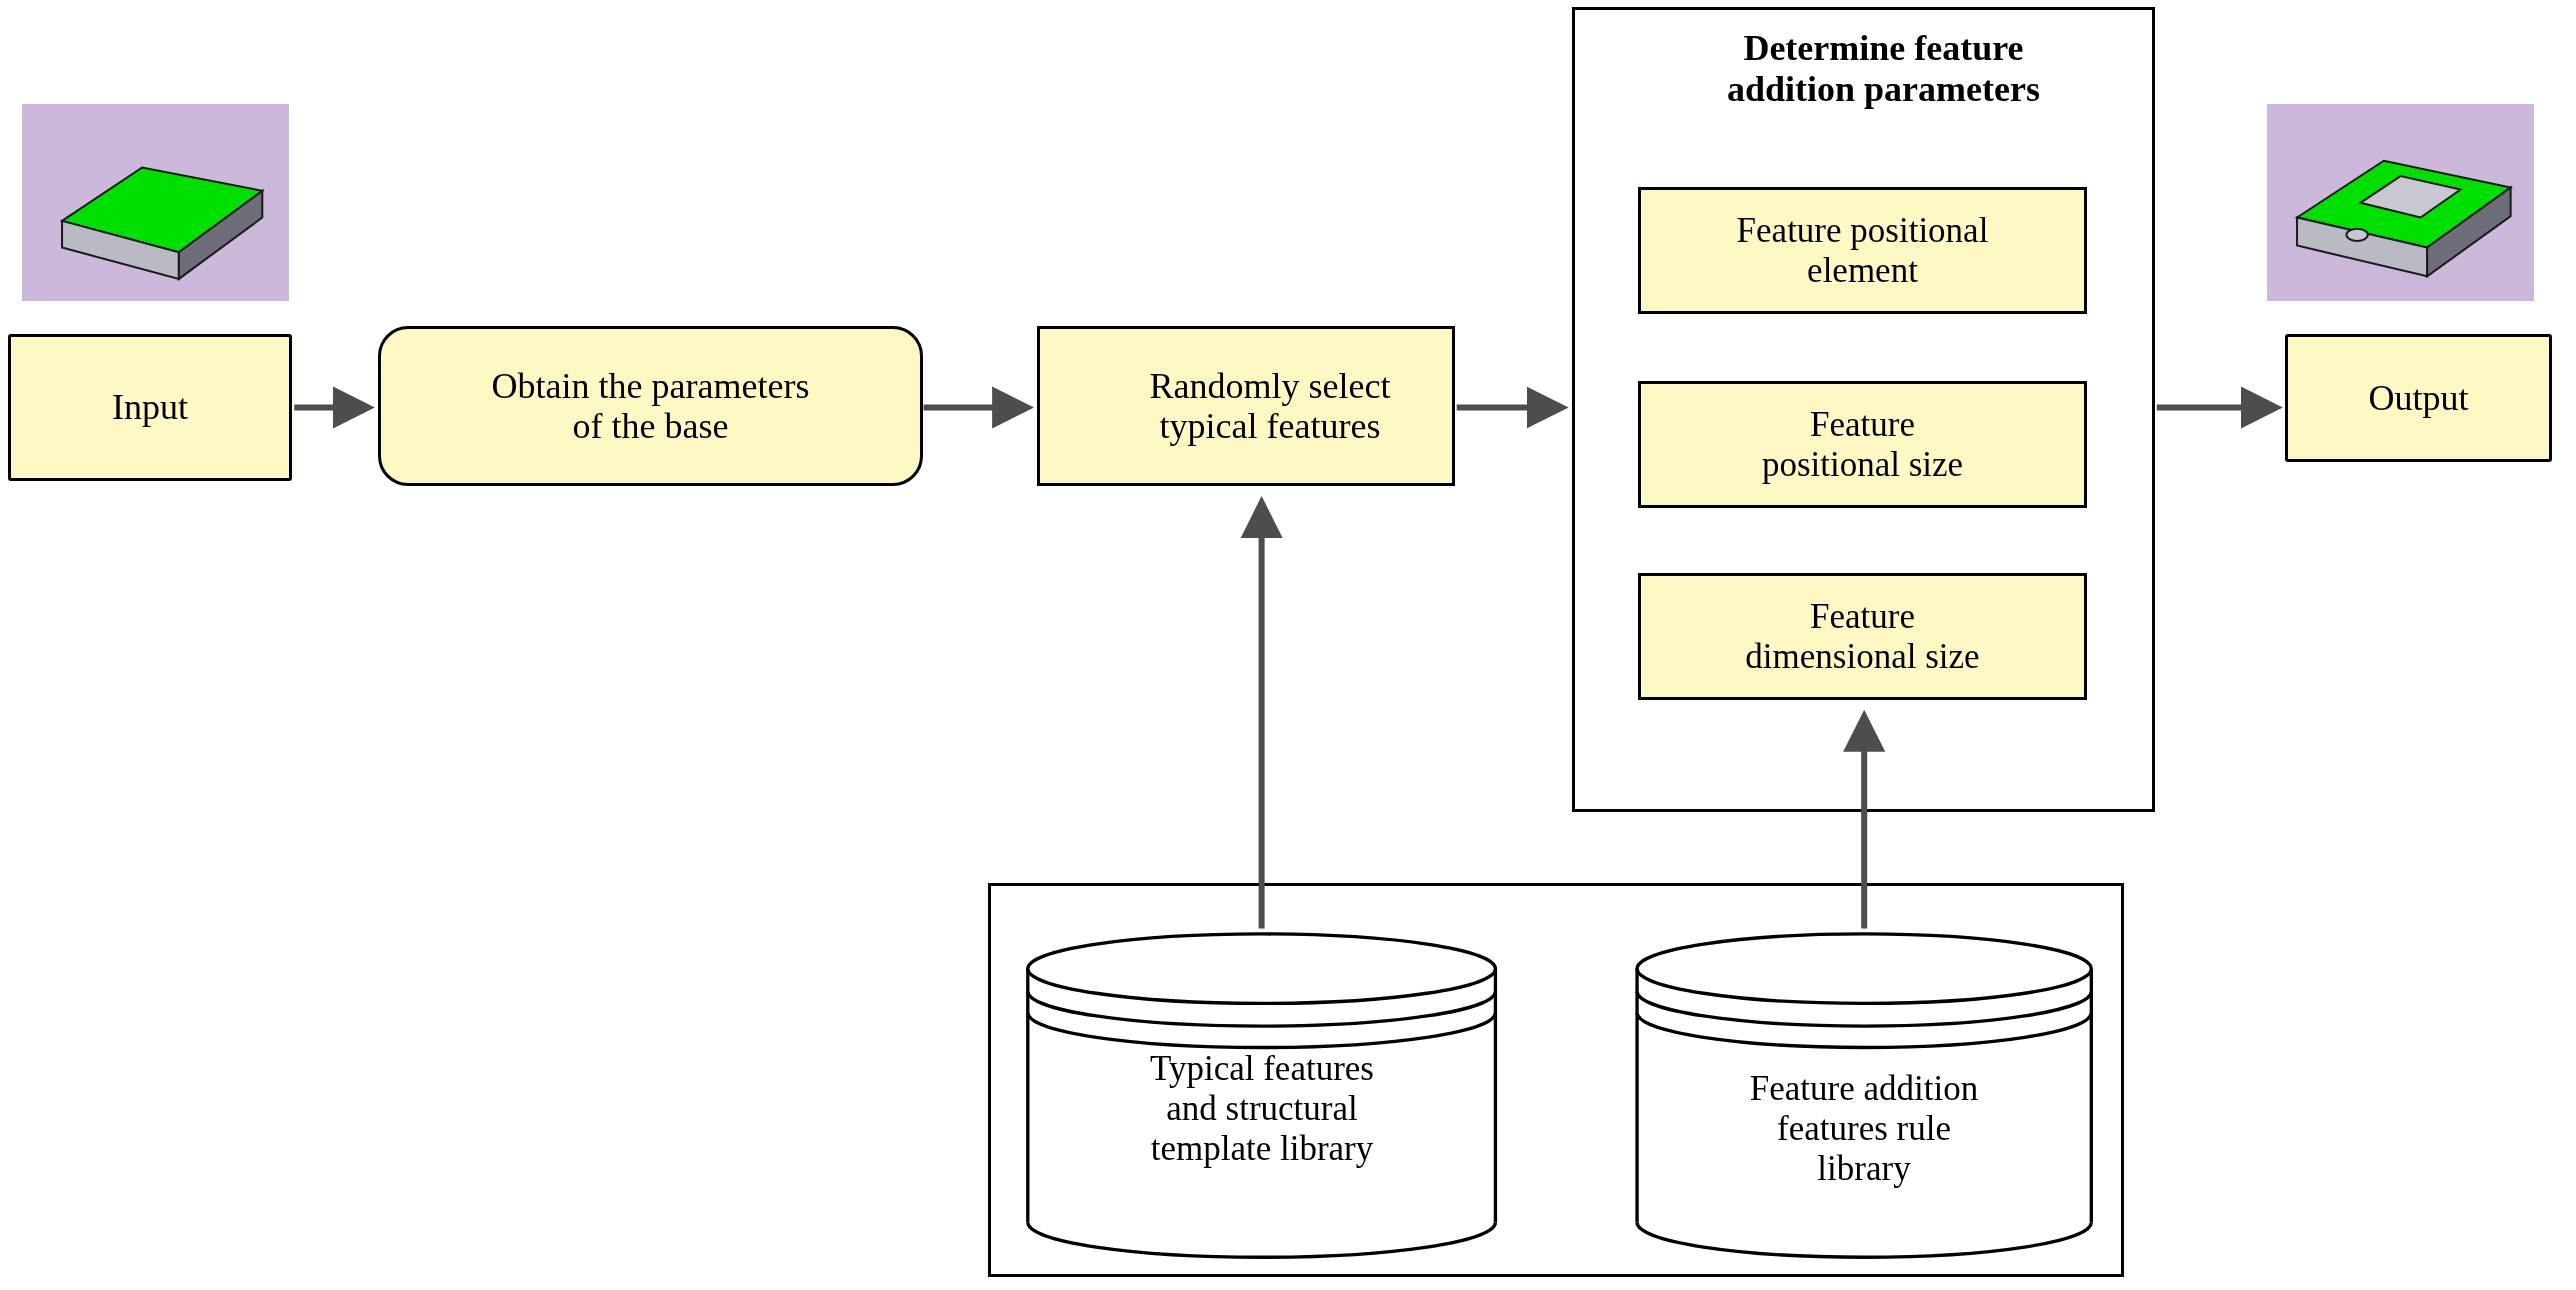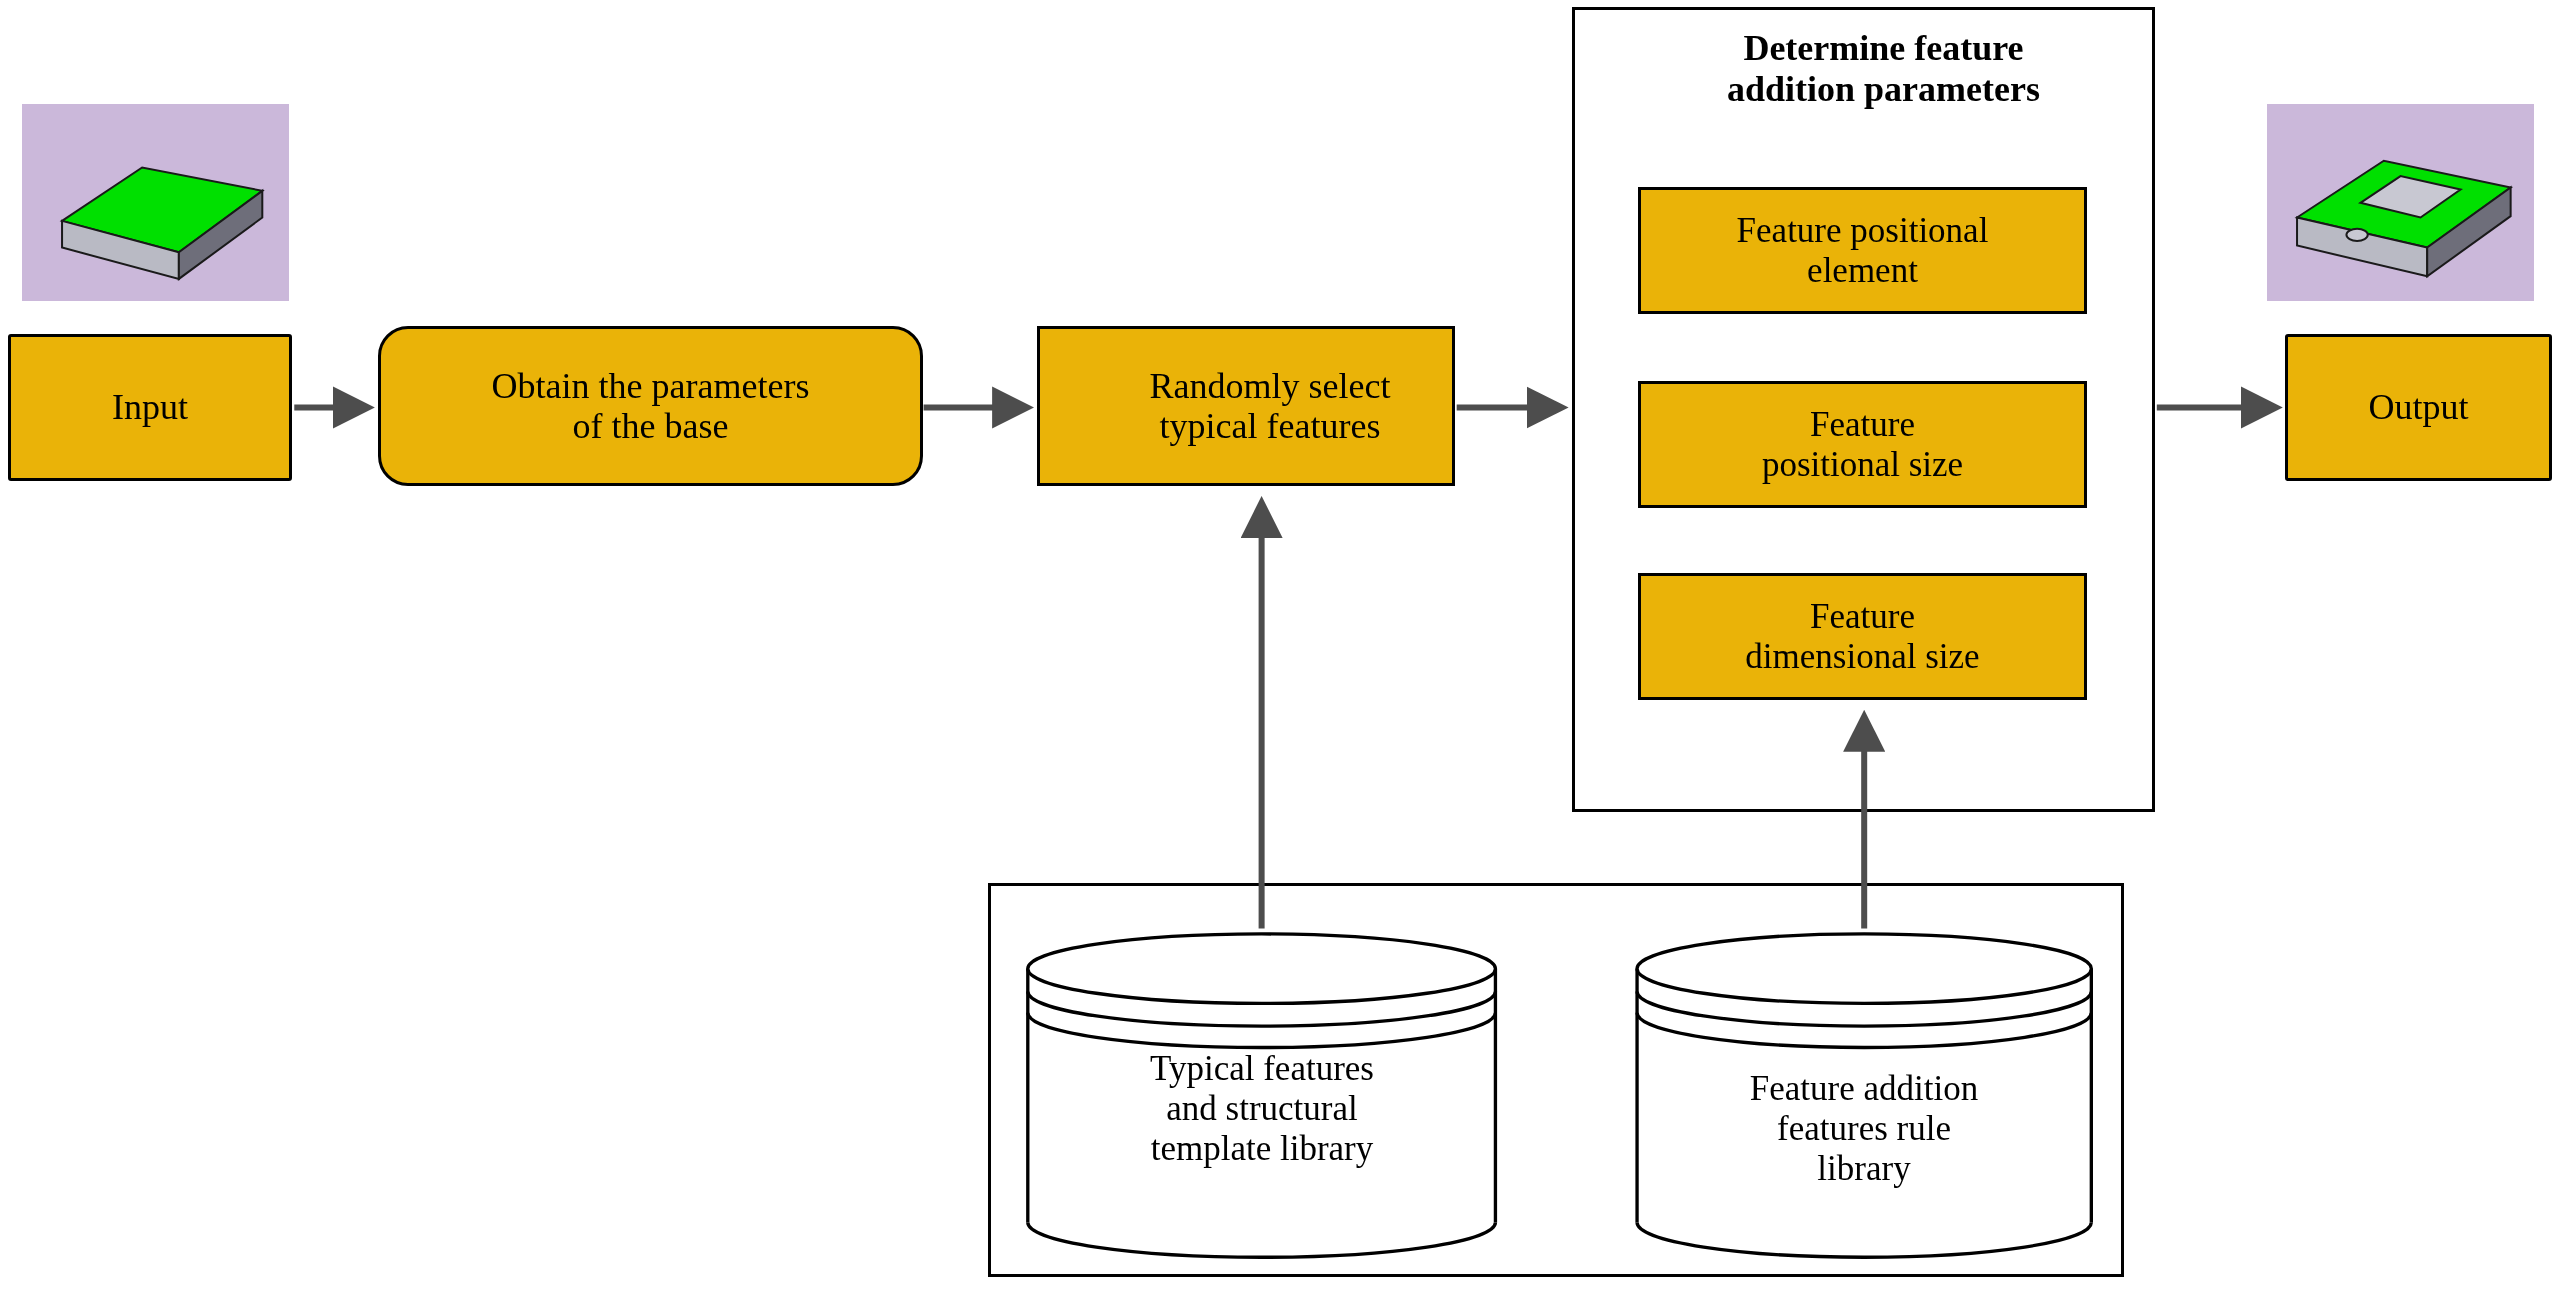--- a/index.html
+++ b/index.html
@@ -14,21 +14,21 @@
     position: relative;
     width: 2576px;
     height: 1290px;
     background: #ffffff;
     overflow: hidden;
   }
   .node {
     position: absolute;
     box-sizing: border-box;
     border: 3.3px solid #000000;
-    background: #eab308;
+    background: #fef9c3;
     display: flex;
     align-items: center;
     justify-content: center;
     text-align: center;
     line-height: 1.12;
     color: #000000;
   }
   .rounded {
     border-radius: 3px;
   }
@@ -103,21 +103,21 @@
 dimensional size</div>
 
   <div class="node rounded" style="left:8px; top:334px; width:284px; height:147px; font-size:36px;">Input</div>
 
   <div class="node" style="left:378px; top:326px; width:545px; height:160px; font-size:36px; white-space:pre-line;border-radius:30px;">Obtain the parameters
 of the base</div>
 
   <div class="node" style="left:1037px; top:326px; width:418px; height:160px; font-size:36px; white-space:pre-line;padding-left:48px;">Randomly select
 typical features</div>
 
-  <div class="node rounded" style="left:2285px; top:334px; width:267px; height:147px; font-size:36px;">Output</div>
+  <div class="node rounded" style="left:2285px; top:334px; width:267px; height:128px; font-size:36px;">Output</div>
 
   <div class="plain-box" style="left:988px; top:883px; width:1136px; height:394px;"></div>
 
   <svg class="overlay" viewBox="0 0 3855 1931" width="2576" height="1290">
     <defs>
       <marker id="arrowgray" markerWidth="7" markerHeight="7" refX="5.6" refY="3.5" orient="auto">
         <polygon points="0,0 7,3.5 0,7" fill="#4d4d4d"></polygon>
       </marker>
     </defs>
 

